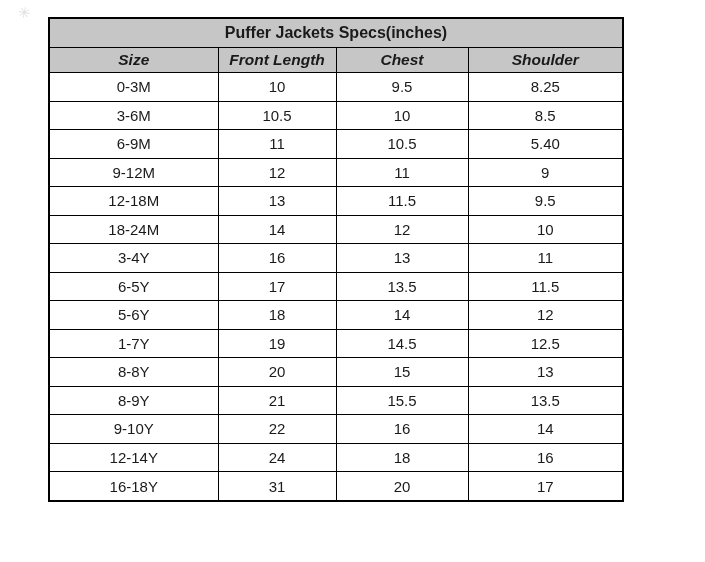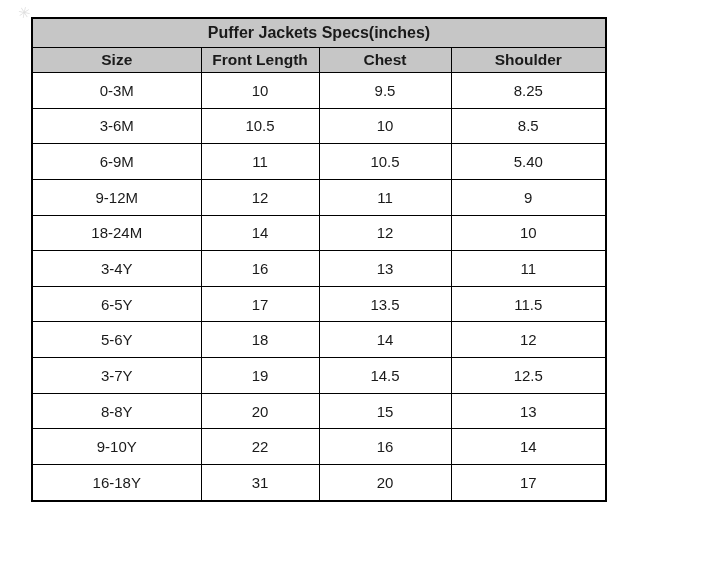--- a/index.html
+++ b/index.html
@@ -17,21 +17,21 @@
     overflow:hidden;
   }
   .canvas{position:absolute;inset:0;background:var(--bg);}
   .artifact{
     position:absolute;left:18px;top:4px;
     font-size:15px;color:#b9b9b9;opacity:.45;
     transform:rotate(12deg);
     z-index:0;user-select:none;
   }
   table.spec-table{
-    position:absolute;left:31px;top:17px;
+    position:absolute;left:48px;top:17px;
     width:574px;height:485px;
     border-collapse:collapse;
     table-layout:fixed;
     border:2px solid var(--border);
     z-index:1;
     background:var(--bg);
   }
   .col-size{width:169px;}
   .col-front{width:118px;}
   .col-chest{width:132px;}
@@ -47,20 +47,21 @@
   }
   tr.title-row th{
     background:var(--header-bg);
     font-size:16px;font-weight:bold;
     height:28px;
   }
   tr.header-row th{
     background:var(--header-bg);
     font-size:15.5px;font-weight:bold;
     height:24px;
+    font-style:italic;
   }
   tbody td{
     font-size:15px;
     height:24px;
     background:var(--bg);
   }
 </style>
 </head>
 <body>
 
@@ -105,20 +106,26 @@
           <td>10.5</td>
           <td>5.40</td>
         </tr>
         <tr>
           <td>9-12M</td>
           <td>12</td>
           <td>11</td>
           <td>9</td>
         </tr>
         <tr>
+          <td>12-18M</td>
+          <td>13</td>
+          <td>11.5</td>
+          <td>9.5</td>
+        </tr>
+        <tr>
           <td>18-24M</td>
           <td>14</td>
           <td>12</td>
           <td>10</td>
         </tr>
         <tr>
           <td>3-4Y</td>
           <td>16</td>
           <td>13</td>
           <td>11</td>
@@ -129,36 +136,48 @@
           <td>13.5</td>
           <td>11.5</td>
         </tr>
         <tr>
           <td>5-6Y</td>
           <td>18</td>
           <td>14</td>
           <td>12</td>
         </tr>
         <tr>
-          <td>3-7Y</td>
+          <td>1-7Y</td>
           <td>19</td>
           <td>14.5</td>
           <td>12.5</td>
         </tr>
         <tr>
           <td>8-8Y</td>
           <td>20</td>
           <td>15</td>
           <td>13</td>
         </tr>
         <tr>
+          <td>8-9Y</td>
+          <td>21</td>
+          <td>15.5</td>
+          <td>13.5</td>
+        </tr>
+        <tr>
           <td>9-10Y</td>
           <td>22</td>
           <td>16</td>
           <td>14</td>
+        </tr>
+        <tr>
+          <td>12-14Y</td>
+          <td>24</td>
+          <td>18</td>
+          <td>16</td>
         </tr>
         <tr>
           <td>16-18Y</td>
           <td>31</td>
           <td>20</td>
           <td>17</td>
         </tr>
       </tbody>
   </table>
 

